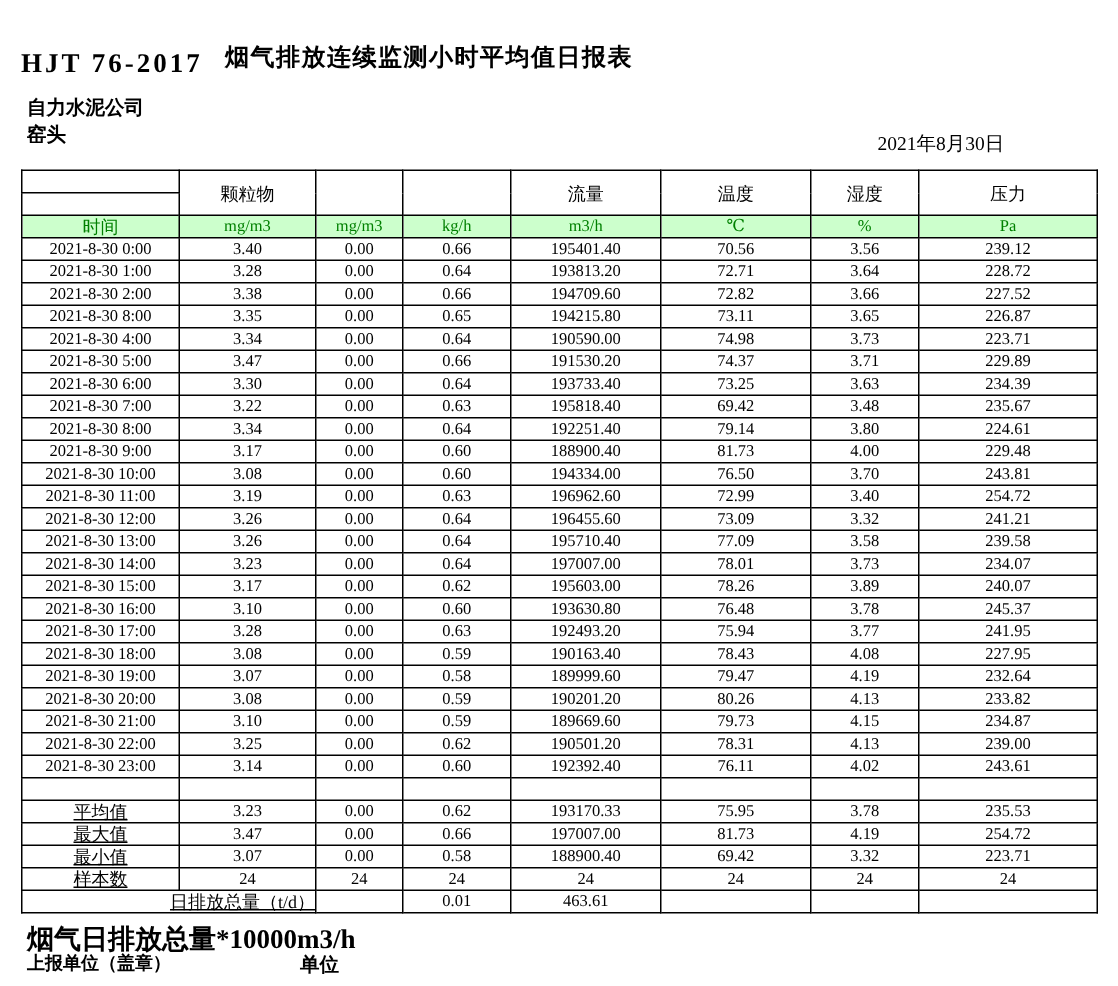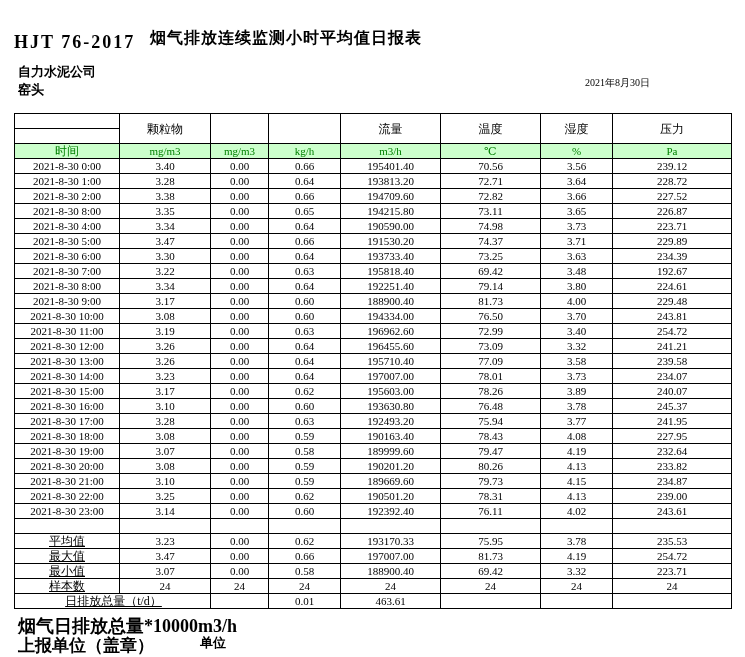--- a/index.html
+++ b/index.html
@@ -5,43 +5,43 @@
   html,body { margin:0; padding:0; }
   body {
     width:745px; height:657px; background:#ffffff; position:relative;
     font-family:"Liberation Serif","DejaVu Serif",serif; color:#000;
     overflow:hidden;
   }
   .std      { position:absolute; left:14px;  top:21px;  font-weight:bold; font-size:18px; letter-spacing:2px;margin-top:11px; }
   .title    { position:absolute; left:150px; top:28px; font-weight:bold; font-size:16px; letter-spacing:1px; }
   .company  { position:absolute; left:18px;  top:63px; font-weight:bold; font-size:13px; }
   .station  { position:absolute; left:18px;  top:81px; font-weight:bold; font-size:13px; }
-  .date     { position:absolute; left:585px; top:76px; font-size:10px;text-align:center; }
+  .date     { position:absolute; left:585px; top:87px; font-size:13px;text-align:center; }
 
   table.report {
     position:absolute; left:14px; top:113px; width:717px;
     border-collapse:collapse; table-layout:fixed;
   }
   table.report td {
     border:1px solid #000; height:14px; padding:0;
     text-align:center; vertical-align:middle;
     font-size:11px; line-height:14px; white-space:nowrap; overflow:hidden;
   }
   tr.hdr td { font-size:12px;margin-top:48px; }
   tr.unit-row td {
     background:var(--hdr-bg,#ccffcc); color:var(--hdr-text,#008000);
     font-size:11px;
   }
   tr.unit-row td:first-child { font-size:12px; }
   tr.summary-row td:first-child,
   tr.total-row td:first-child { text-decoration:underline; font-size:12px; }
-  tr.total-row td:first-child { text-align:center; padding-left:2px; }
+  tr.total-row td:first-child { text-align:right; padding-left:2px; }
 
   .note       { position:absolute; left:18px;  top:614px; font-weight:bold; font-size:18px; }
-  .report-unit{ position:absolute; left:18px;  top:634px; font-weight:bold; font-size:17px; }
+  .report-unit{ position:absolute; left:18px;  top:634px; font-weight:bold; font-size:12px; }
   .unit-lbl   { position:absolute; left:200px; top:634px; font-weight:bold; font-size:13px; }
 </style>
 </head>
 <body style="--hdr-bg: #ccffcc; --hdr-text: #008000;">
 
 <div class="std">HJT  76-2017</div>
 <div class="title">烟气排放连续监测小时平均值日报表</div>
 <div class="company">自力水泥公司</div>
 <div class="station">窑头</div>
 <div class="date">2021年8月30日</div>
@@ -152,21 +152,21 @@
         <td>234.39</td>
       </tr>
       <tr class="data-row">
         <td>2021-8-30 7:00</td>
         <td>3.22</td>
         <td>0.00</td>
         <td>0.63</td>
         <td>195818.40</td>
         <td>69.42</td>
         <td>3.48</td>
-        <td>192.67</td>
+        <td>235.67</td>
       </tr>
       <tr class="data-row">
         <td>2021-8-30 8:00</td>
         <td>3.34</td>
         <td>0.00</td>
         <td>0.64</td>
         <td>192251.40</td>
         <td>79.14</td>
         <td>3.80</td>
         <td>224.61</td>

